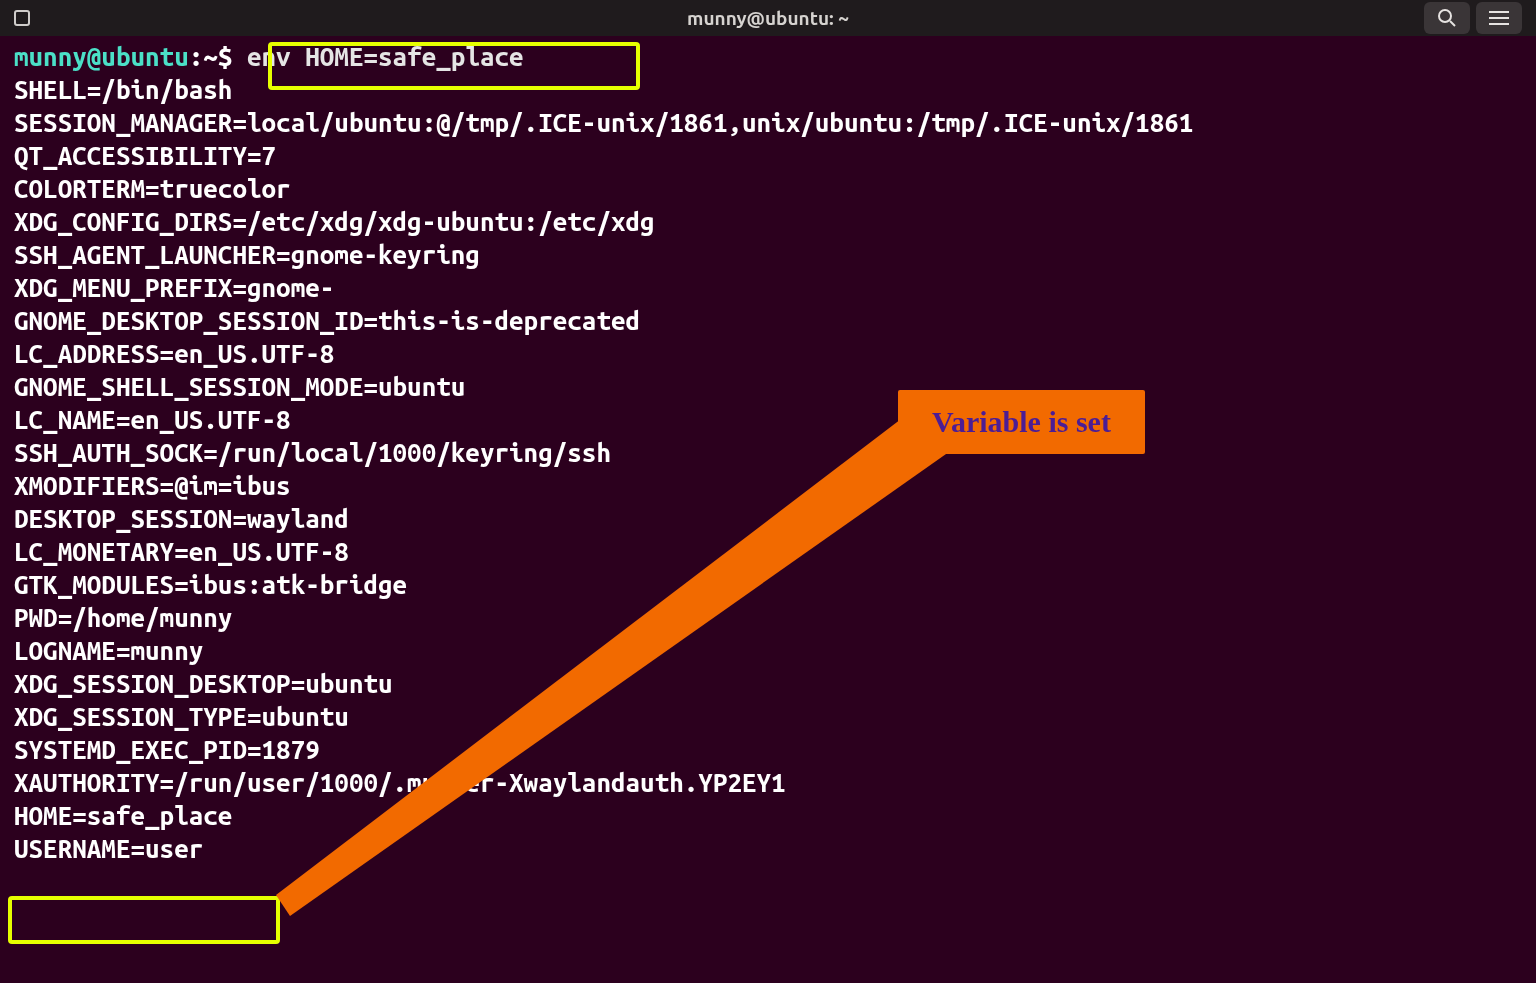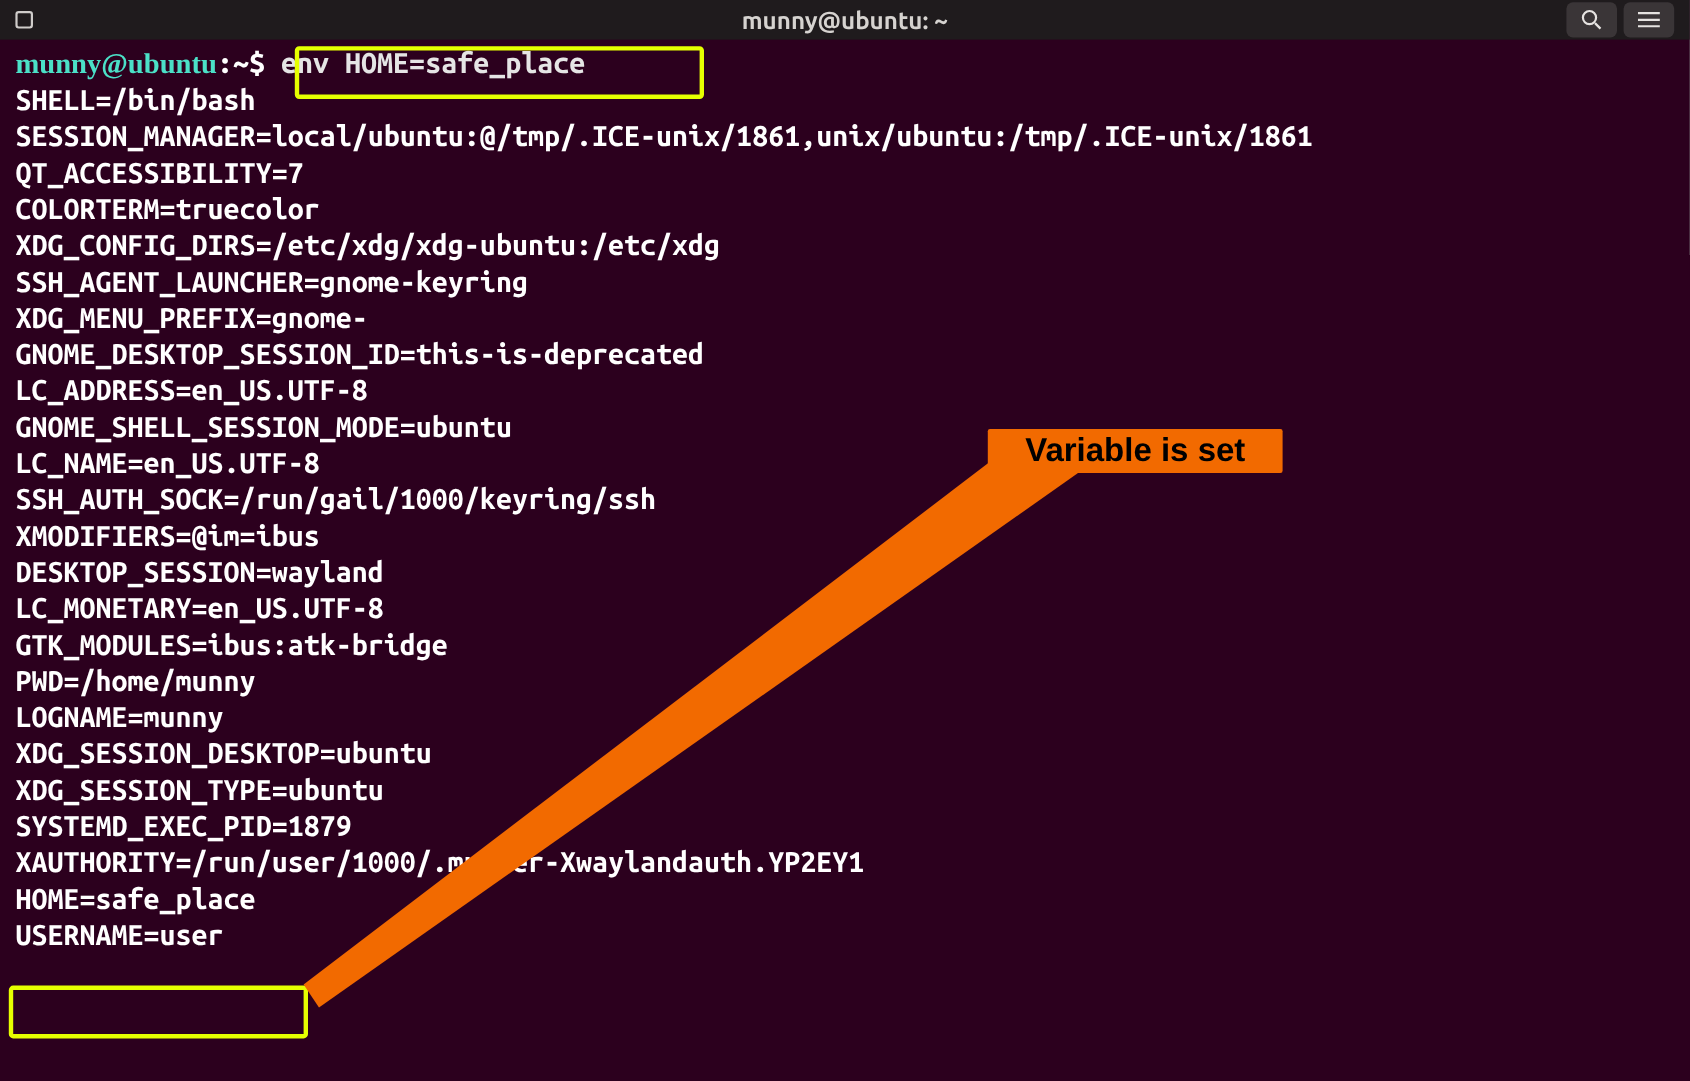--- a/index.html
+++ b/index.html
@@ -28,21 +28,21 @@
     position: absolute;
     left: 0;
     right: 0;
     top: 0;
     height: 36px;
     background: #1f1b1d;
     color: #d6d3d0;
     display: flex;
     align-items: center;
     font-family: Ubuntu, "Segoe UI", sans-serif;
-    font-size: 22px;
+    font-size: 19px;
   }
   .titlebar .tab-icon {
     width: 44px;
     height: 36px;
     display: flex;
     align-items: center;
     justify-content: center;
   }
   .titlebar .title {
     position: absolute;
@@ -80,46 +80,46 @@
     position: absolute;
     left: 14px;
     top: 40px;
     right: 0;
     font-size: 26px;
     line-height: 33px;
     white-space: pre;
     font-weight: 600;
     color: #ffffff;
   }
-  .prompt-user { color: #4be0c7; font-family: Liberation Serif, serif; } 
+  .prompt-user { color: #4be0c7; } 
   .prompt-colon { color: #ffffff; }
   .prompt-path { color: #ffffff; }
   .prompt-dollar { color: #ffffff; }
   .cmd { color: #e5e5e5; }
 
   
   .hl {
     position: absolute;
     border: 4px solid #e6ff00;
     border-radius: 4px;
     pointer-events: none;
   }
 
   
   .callout {
     position: absolute;
     pointer-events: none;
   }
   .callout .box {
     background: #f26a00;
-    color: #000000;
-    font-family: Liberation Sans, sans-serif;
+    color: #4c1d95;
+    font-family: Liberation Serif, serif;
     font-weight: 700;
     font-size: 30px;
-    padding: 3px 34px;
+    padding: 15px 34px;
     border-radius: 2px;
   }
 </style>
 </head>
 <body>
 
 <div class="window">
 
   <div class="titlebar">
     <div class="tab-icon">
@@ -148,21 +148,21 @@
 <span>SESSION_MANAGER=local/ubuntu:@/tmp/.ICE-unix/1861,unix/ubuntu:/tmp/.ICE-unix/1861</span>
 <span>QT_ACCESSIBILITY=7</span>
 <span>COLORTERM=truecolor</span>
 <span>XDG_CONFIG_DIRS=/etc/xdg/xdg-ubuntu:/etc/xdg</span>
 <span>SSH_AGENT_LAUNCHER=gnome-keyring</span>
 <span>XDG_MENU_PREFIX=gnome-</span>
 <span>GNOME_DESKTOP_SESSION_ID=this-is-deprecated</span>
 <span>LC_ADDRESS=en_US.UTF-8</span>
 <span>GNOME_SHELL_SESSION_MODE=ubuntu</span>
 <span>LC_NAME=en_US.UTF-8</span>
-<span>SSH_AUTH_SOCK=/run/gail/1000/keyring/ssh</span>
+<span>SSH_AUTH_SOCK=/run/local/1000/keyring/ssh</span>
 <span>XMODIFIERS=@im=ibus</span>
 <span>DESKTOP_SESSION=wayland</span>
 <span>LC_MONETARY=en_US.UTF-8</span>
 <span>GTK_MODULES=ibus:atk-bridge</span>
 <span>PWD=/home/munny</span>
 <span>LOGNAME=munny</span>
 <span>XDG_SESSION_DESKTOP=ubuntu</span>
 <span>XDG_SESSION_TYPE=ubuntu</span>
 <span>SYSTEMD_EXEC_PID=1879</span>
 <span>XAUTHORITY=/run/user/1000/.mutter-Xwaylandauth.YP2EY1</span>

